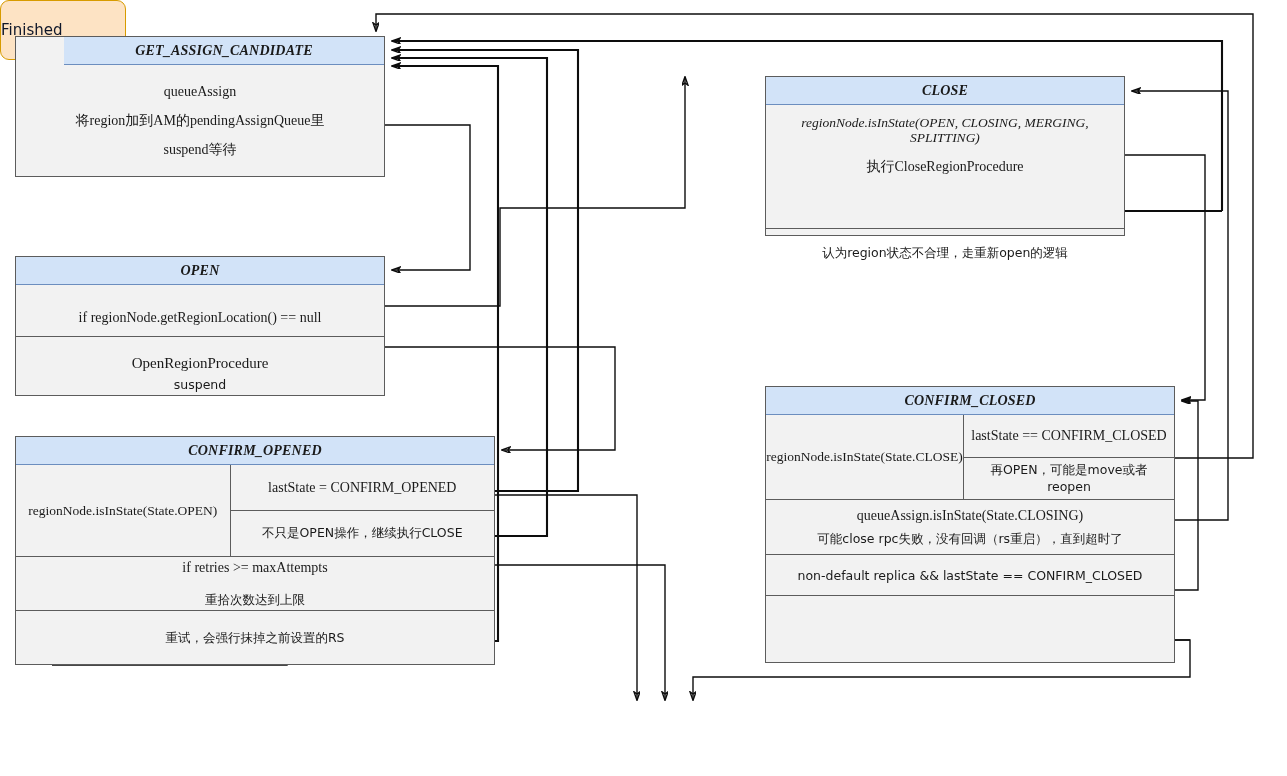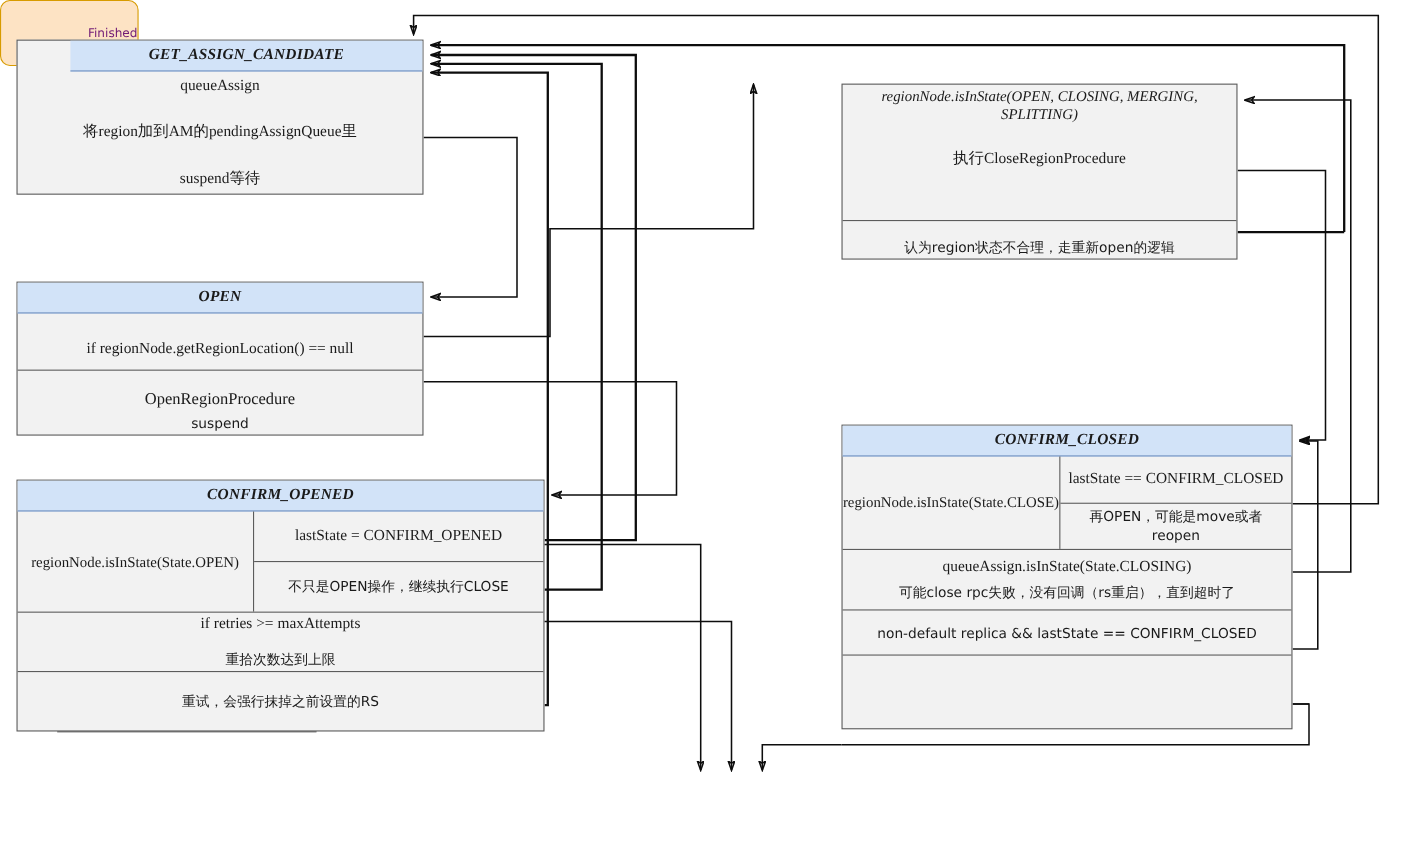--- a/index.html
+++ b/index.html
@@ -22,21 +22,21 @@
     letter-spacing:.2px;
   }
   .row{box-sizing:border-box;border-top:1px solid #5c5c5c;display:flex;align-items:center;justify-content:center;text-align:center;padding:2px 6px;}
   .row.first{border-top:none;}
   .split{box-sizing:border-box;display:flex;border-top:1px solid #5c5c5c;}
   .split .left{box-sizing:border-box;display:flex;align-items:center;justify-content:center;text-align:center;padding:2px 4px;border-right:1px solid #5c5c5c;}
   .split .right{box-sizing:border-box;display:flex;flex-direction:column;}
   .split .right .sub{box-sizing:border-box;flex:1;display:flex;align-items:center;justify-content:center;text-align:center;padding:2px 6px;}
   .split .right .sub+.sub{border-top:1px solid #5c5c5c;}
 
-  .lines{display:flex;flex-direction:column;align-items:center;justify-content:center;gap:26px;width:100%;}
+  .lines{display:flex;flex-direction:column;align-items:center;justify-content:center;gap:13px;width:100%;}
   .lines .ln{line-height:1.15;}
 
   .zh{font-family:"DejaVu Sans","Liberation Sans",sans-serif;font-size:12.5px;}
   .en{font-family:"Liberation Serif","DejaVu Serif",serif;font-size:14px;}
   .mono-ish{font-family:"Liberation Serif","DejaVu Serif",serif;font-size:13.5px;}
   .ital{font-style:italic;}
 
   
   #n-get{left:15px;top:36px;width:370px;height:141px;}
   #n-get .hdr{height:28px;font-size:14px;margin-left:48px;}
@@ -49,22 +49,22 @@
 
   #n-close{left:765px;top:76px;width:360px;height:160px;}
   #n-close .hdr{height:28px;font-size:14px;}
 
   #n-confclosed{left:765px;top:386px;width:410px;height:277px;}
   #n-confclosed .hdr{height:28px;font-size:14px;}
 
   #n-finished{
     left:604px;top:706px;width:124px;height:58px;
     background:#fde3c4;border:1.6px solid #d79b00;border-radius:9px;
-    display:flex;align-items:center;justify-content:flex-end;
-    font-family:"DejaVu Sans","Liberation Sans",sans-serif;font-size:11px;color:#701a75;
+    display:flex;align-items:center;justify-content:flex-start;
+    font-family:"DejaVu Sans","Liberation Sans",sans-serif;font-size:15px;color:#0f172a;
   }
 </style>
 </head>
 <body>
 
 <div id="canvas">
 
   <svg class="edges" viewBox="0 0 1287 776">
     <defs>
       <marker id="ah" markerWidth="10" markerHeight="10" refX="8.6" refY="3.4" orient="auto" markerUnits="userSpaceOnUse">
@@ -151,20 +151,21 @@
         <div class="ln en">if retries &gt;= maxAttempts</div>
         <div class="ln zh">重拾次数达到上限</div>
       </div>
     </div>
     <div class="row" style="height:55px;">
       <span class="zh">重试，会强行抹掉之前设置的RS</span>
     </div>
   </div>
 
   <div class="node" id="n-close">
+    <div class="hdr">CLOSE</div>
     <div class="row first" style="height:80px;">
       <div class="lines" style="">
         <div class="ln en ital" style="font-size:13.5px;">regionNode.isInState(OPEN, CLOSING, MERGING, SPLITTING)</div>
         <div class="ln en" style="font-style:normal;">执行CloseRegionProcedure</div>
       </div>
     </div>
     <div class="row" style="height:50px;margin-top:43px;">
       <span class="zh">认为region状态不合理，走重新open的逻辑</span>
     </div>
   </div>

